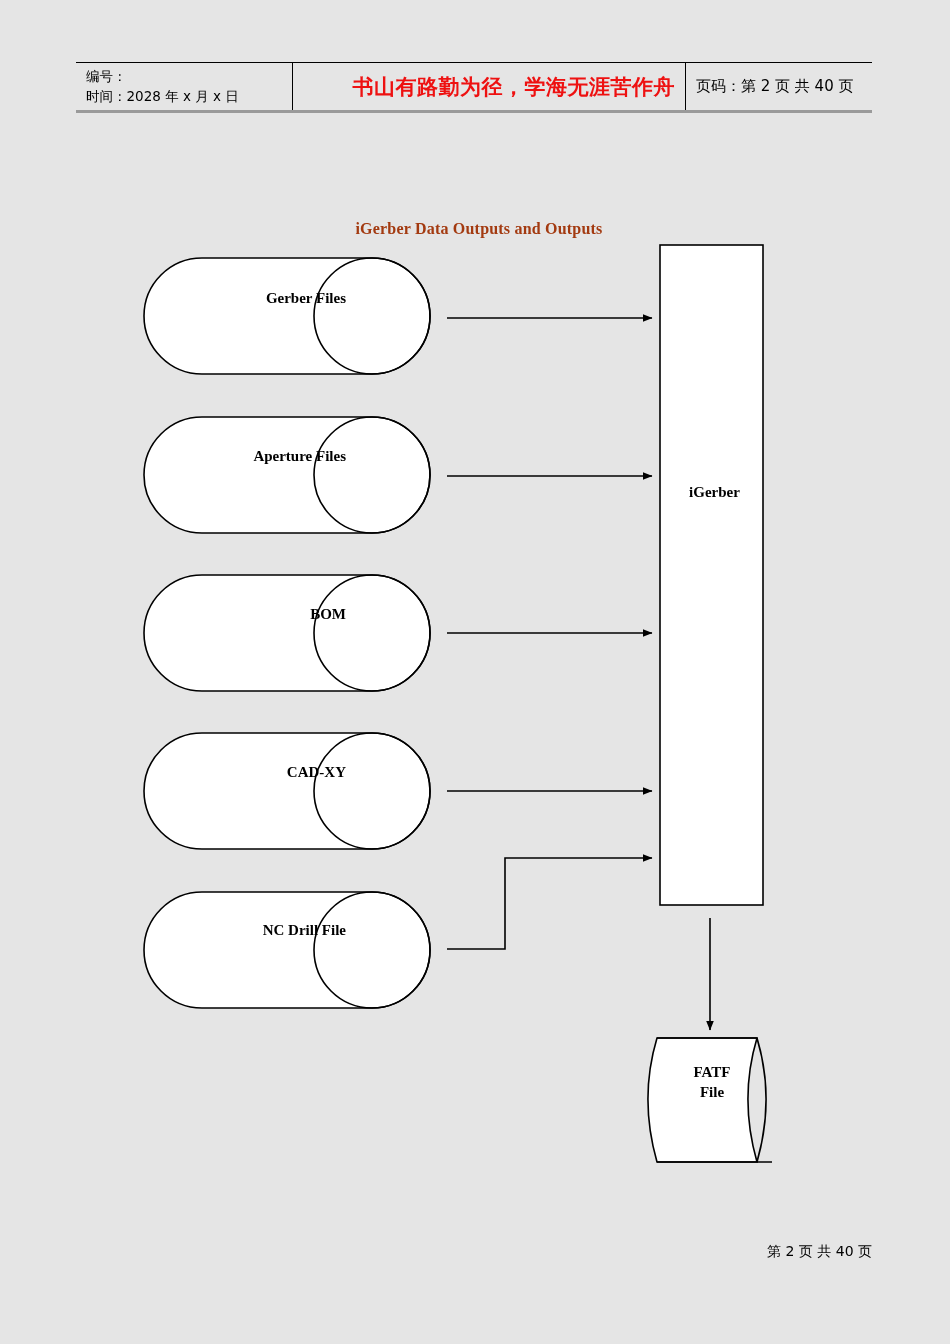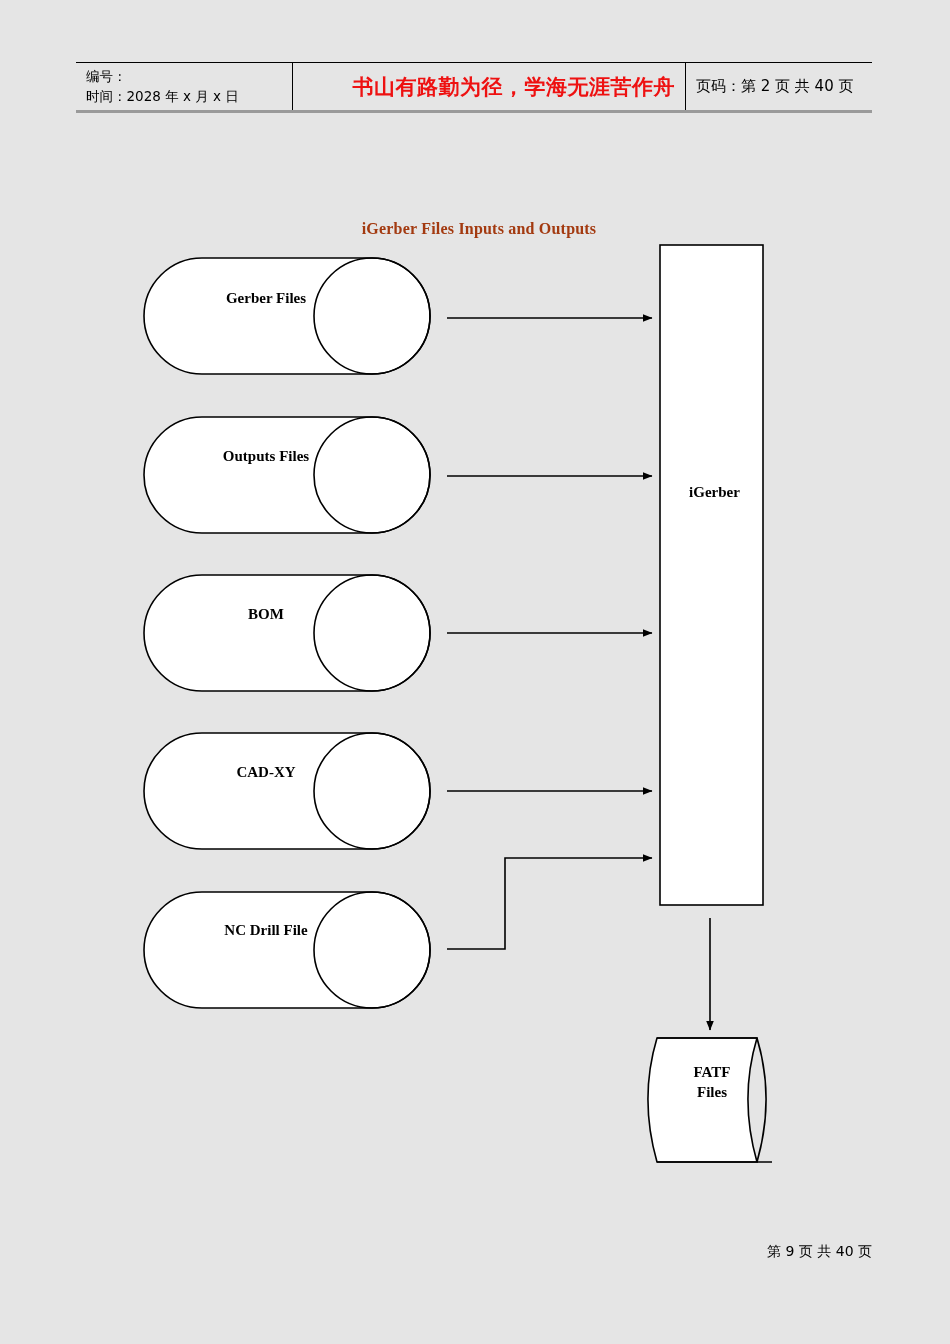--- a/index.html
+++ b/index.html
@@ -94,21 +94,21 @@
     position: absolute;
     left: 0;
     top: 0;
     width: 950px;
     height: 1344px;
   }
   .node-label {
     position: absolute;
     font-size: 15px;
     font-weight: bold;
-    text-align: center;
+    text-align: right;
     white-space: nowrap;
     line-height: 1.25;
   }
   #label-igerber {
     position: absolute;
     left: 660px;
     top: 484px;
     width: 109px;
     text-align: center;
     font-size: 15px;
@@ -151,21 +151,21 @@
         <span class="line">编号：</span>
         <span class="line">时间：2028 年 x 月 x 日</span>
       </td>
       <td class="hdr-mid">书山有路勤为径，学海无涯苦作舟</td>
       <td class="hdr-right">页码：第 2 页 共 40 页</td>
     </tr>
   </tbody>
     </table>
 
 
-  <div id="figure-title">iGerber Files Inputs and Outputs</div>
+  <div id="figure-title">iGerber Data Outputs and Outputs</div>
 
   <svg id="diagram" viewBox="0 0 950 1344" xmlns="http://www.w3.org/2000/svg">
     <defs>
       <marker id="arrowhead" markerWidth="10" markerHeight="8" refX="9.5" refY="4" orient="auto" markerUnits="userSpaceOnUse">
         <path d="M 0 0 L 10 4 L 0 8 z" fill="#000"></path>
       </marker>
     </defs>
 
     <g>
       <path d="M 202 258 L 372 258 A 58 58 0 0 1 372 374 L 202 374 A 58 58 0 0 1 202 258 Z" fill="#ffffff" stroke="#000" stroke-width="1.6"></path>
@@ -209,27 +209,27 @@
     <line x1="447" y1="476" x2="652" y2="476" stroke="#000" stroke-width="1.6" marker-end="url(#arrowhead)"></line>
     <line x1="447" y1="633" x2="652" y2="633" stroke="#000" stroke-width="1.6" marker-end="url(#arrowhead)"></line>
     <line x1="447" y1="791" x2="652" y2="791" stroke="#000" stroke-width="1.6" marker-end="url(#arrowhead)"></line>
 
     <path d="M 447 949 L 505 949 L 505 858 L 652 858" fill="none" stroke="#000" stroke-width="1.6" marker-end="url(#arrowhead)"></path>
 
     <line x1="710" y1="918" x2="710" y2="1030" stroke="#000" stroke-width="1.6" marker-end="url(#arrowhead)"></line>
   </svg>
 
   <div class="node-label" style="left:186px; top:289px; width:160px;">Gerber Files</div>
-  <div class="node-label" style="left:186px; top:447px; width:160px;">Outputs Files</div>
+  <div class="node-label" style="left:186px; top:447px; width:160px;">Aperture Files</div>
   <div class="node-label" style="left:186px; top:605px; width:160px;">BOM</div>
   <div class="node-label" style="left:186px; top:763px; width:160px;">CAD-XY</div>
   <div class="node-label" style="left:186px; top:921px; width:160px;">NC Drill File</div>
 
   <div id="label-igerber">iGerber</div>
 
   <div id="label-fatf">
     <div>FATF</div>
-    <div>Files</div>
+    <div>File</div>
   </div>
 
-  <div id="footer">第 9 页 共 40 页</div>
+  <div id="footer">第 2 页 共 40 页</div>
 
 </div>
 
 </body></html>

